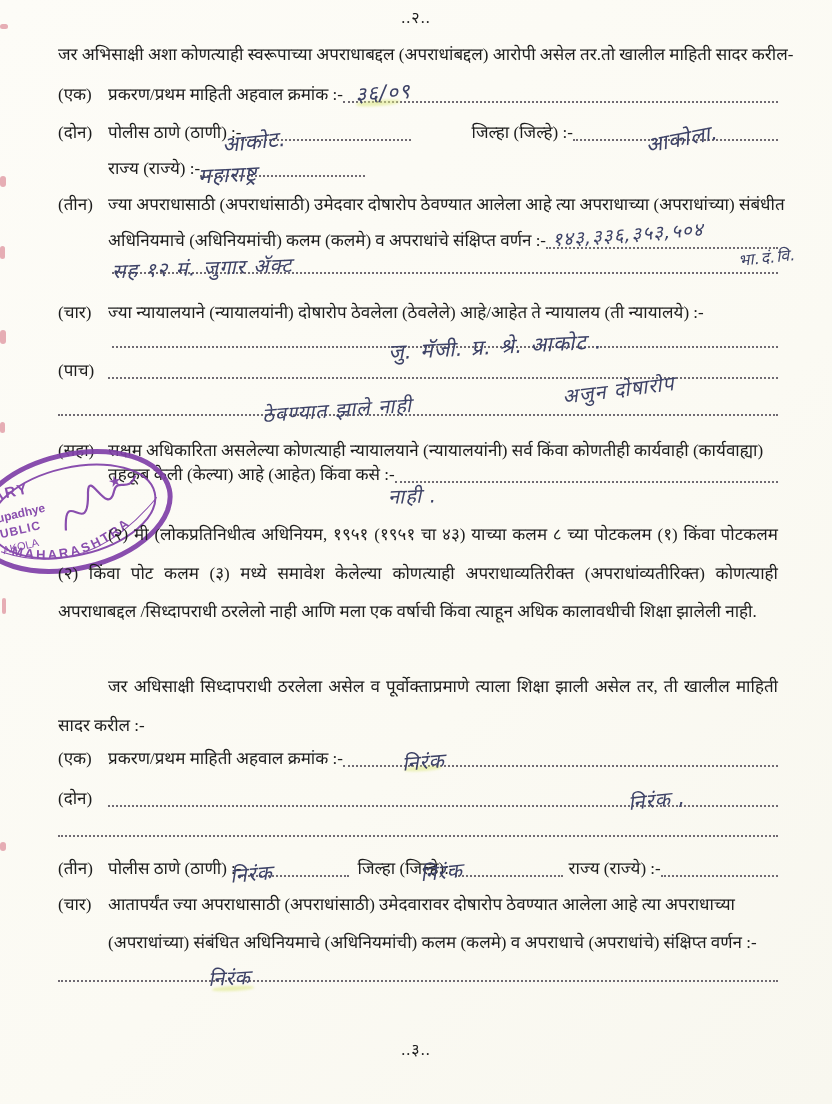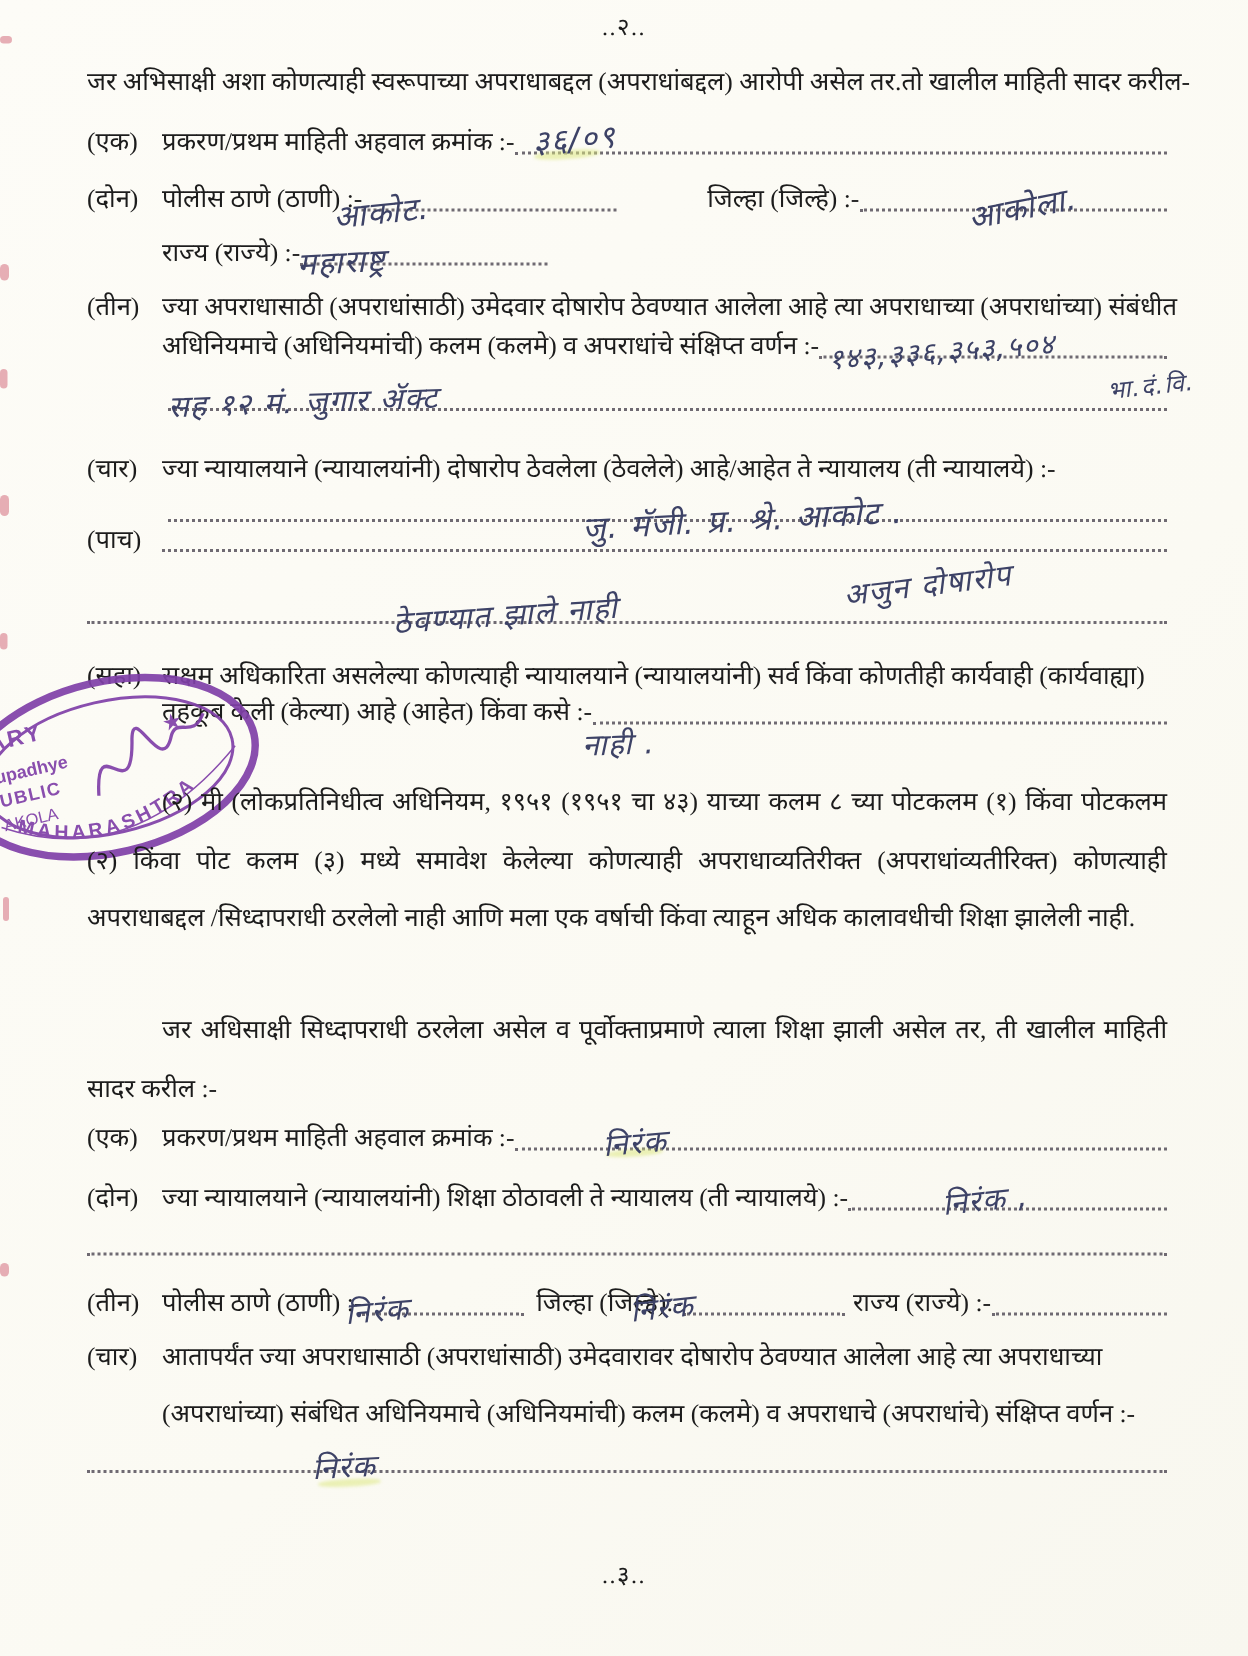--- a/index.html
+++ b/index.html
@@ -82,33 +82,33 @@
   <div class="line" style="top:158px">
     <span class="num"></span>
     <span>राज्य (राज्ये) :-</span>
     <span class="dots" style="width:165px"></span>
   </div>
 
   <div class="line" style="top:194px">
     <span class="num">(तीन)</span>
     <span>ज्या अपराधासाठी (अपराधांसाठी) उमेदवार दोषारोप ठेवण्यात आलेला आहे त्या अपराधाच्या (अपराधांच्या) संबंधीत</span>
   </div>
-  <div class="line" style="top:220px">
+  <div class="line" style="top:230px">
     <span class="indent">अधिनियमाचे (अधिनियमांची) कलम (कलमे) व अपराधांचे संक्षिप्त वर्णन :-</span>
     <span class="dots grow"></span>
   </div>
   <div class="dotrow" style="top:270px;left:112px"></div>
 
   <div class="line" style="top:302px">
     <span class="num">(चार)</span>
     <span>ज्या न्यायालयाने (न्यायालयांनी) दोषारोप ठेवलेला (ठेवलेले) आहे/आहेत ते न्यायालय (ती न्यायालये) :-</span>
   </div>
   <div class="dotrow" style="top:344px;left:112px"></div>
 
-  <div class="line" style="top:349px">
+  <div class="line" style="top:360px">
     <span class="num">(पाच)</span>
     <span class="dots grow"></span>
   </div>
   <div class="dotrow" style="top:412px"></div>
 
   <div class="line" style="top:440px">
     <span class="num">(सहा)</span>
     <span>सक्षम अधिकारिता असलेल्या कोणत्याही न्यायालयाने (न्यायालयांनी) सर्व किंवा कोणतीही कार्यवाही (कार्यवाह्या)</span>
   </div>
   <div class="line" style="top:464px">
@@ -147,21 +147,20 @@
   </div>
 
   <div class="line" style="top:748px">
     <span class="num">(एक)</span>
     <span>प्रकरण/प्रथम माहिती अहवाल क्रमांक :-</span>
     <span class="dots grow"></span>
   </div>
 
   <div class="line" style="top:788px">
     <span class="num">(दोन)</span>
-    <span>ज्या न्यायालयाने (न्यायालयांनी) शिक्षा ठोठावली ते न्यायालय (ती न्यायालये) :-</span>
     <span class="dots grow"></span>
   </div>
   <div class="dotrow" style="top:833px"></div>
 
   <div class="line" style="top:858px">
     <span class="num">(तीन)</span>
     <span>पोलीस ठाणे (ठाणी) :-</span>
     <span class="dots" style="width:108px"></span>
     <span style="width:8px"></span>
     <span>जिल्हा (जिल्हे):-</span>

